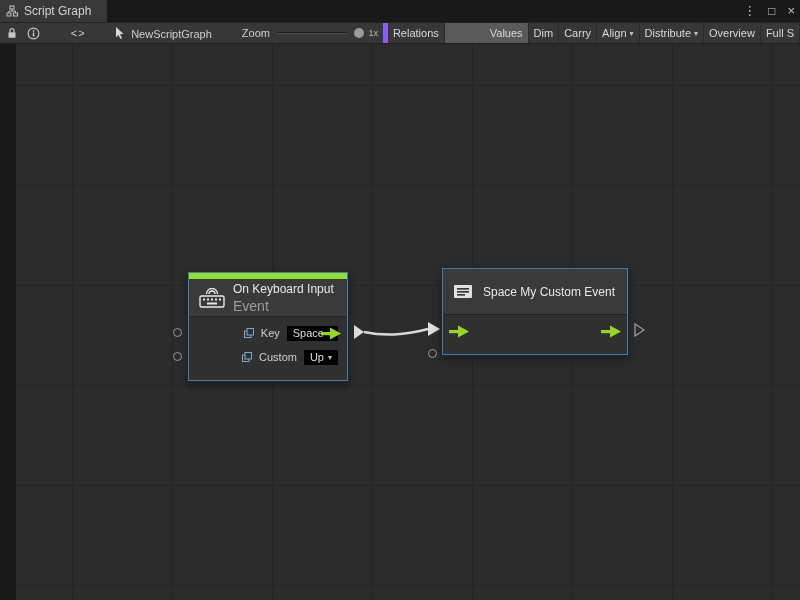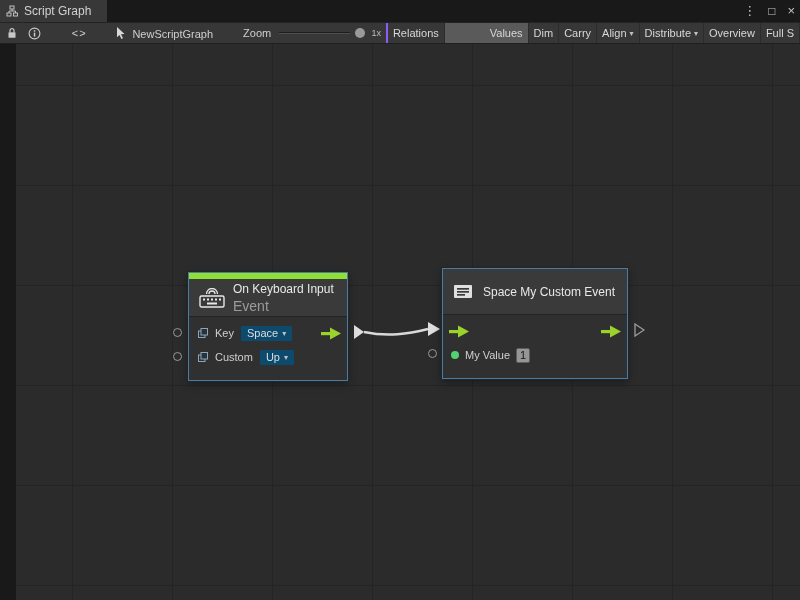--- a/index.html
+++ b/index.html
@@ -26,21 +26,21 @@
   .codebtn { width:28px; height:22px; display:flex; align-items:center; justify-content:center;
     font-size:11px; letter-spacing:1px; color:#cfcfcf; }
   .crumb { display:flex; align-items:flex-end; gap:6px; color:#cfcfcf; }
   .zoomlabel { color:#cfcfcf; }
   .slider { position:relative; width:94px; height:22px; display:inline-block; }
   .slider-track { position:absolute; left:2px; right:2px; top:10px; height:2px;
     background:#1d1d1d; border-bottom:1px solid #4e4e4e; }
   .slider-handle { position:absolute; left:78px; top:6px; width:10px; height:10px;
     border-radius:50%; background:#9a9a9a; }
   .zoomval { font-size:9px; color:#bdbdbd; margin-left:19px; }
-  .btngroup { display:flex; height:22px; margin-left:5px; border-left:2px solid #8b5cf6; }
+  .btngroup { display:flex; height:22px; margin-left:5px; border-left:5px solid #8b5cf6; }
   .tbtn { height:22px; line-height:21px; padding:0 5px; color:#d8d8d8;
     border-right:1px solid #2c2c2c; display:flex; align-items:center; gap:3px; }
   .tbtn.active { background:#5a5a5a;padding-left:45px; }
   .caret { font-size:8px; color:#c0c0c0; }
 
   
   .canvas { position:absolute; top:44px; left:16px; width:800px; height:556px;
     background:#2b2b2b;
     background-image:
       linear-gradient(to right, #242424 1px, transparent 1px),
@@ -55,23 +55,23 @@
   .node1 { left:172px; top:228px; width:160px; }
   .node2 { left:426px; top:224px; width:186px; }
   .accent { height:6px; background:#8ee036; }
   .nhead { background:#3a3a3a; border-bottom:1px solid #232323;
     display:flex; align-items:center; gap:8px; padding:0 10px; }
   .nhead1 { height:38px; }
   .nhead2 { height:46px; gap:10px; }
   .ntitle { font-size:12px; color:#e8e8e8; }
   .nsub { font-size:14px; color:#9b9b9b; margin-top:2px; }
   .nbody { position:relative; padding:5px 8px 10px 8px; }
-  .prow { display:flex; align-items:center; gap:6px; height:22px; margin-bottom:2px; }
+  .prow { display:flex; align-items:center; gap:6px; height:22px; margin-bottom:2px;justify-content:flex-end; }
   .plabel { font-size:11px; color:#cfcfcf; }
-  .dropdown { display:flex; align-items:center; gap:4px; background:#0c4a6e;
+  .dropdown { display:flex; align-items:center; gap:4px; background:#000000;
     border:1px solid #303030; border-radius:2px; padding:1px 6px;
     font-size:11px; color:#dedede; height:17px; }
   .valuebox { min-width:14px; height:15px; padding:0 3px; background:#969696;
     border:1px solid #5e5e5e; border-radius:2px; color:#161616; font-size:11px;
     display:flex; align-items:center; justify-content:center; }
   .dot { width:8px; height:8px; border-radius:50%; background:#52d273; }
   .flow-out1 { position:absolute; right:6px; top:54px; }
   .flow-in2  { position:absolute; left:6px;  top:56px; }
   .flow-out2 { position:absolute; right:6px; top:56px; }
 
@@ -226,25 +226,20 @@
         <svg width="20" height="17" viewBox="0 0 20 17">
           <rect x="1" y="2" width="18" height="13" rx="1" fill="#e0e0e0"></rect>
           <rect x="4" y="5" width="12" height="1.7" fill="#3a3a3a"></rect>
           <rect x="4" y="8" width="12" height="1.7" fill="#3a3a3a"></rect>
           <rect x="4" y="11" width="8" height="1.7" fill="#3a3a3a"></rect>
         </svg>
         <div class="ntitle">Space My Custom Event</div>
       </div>
       <div class="nbody">
         <div class="prow"></div>
-        <div class="prow">
-          <span class="dot"></span>
-          <span class="plabel">My Value</span>
-          <span class="valuebox">1</span>
-        </div>
       </div>
       <svg class="flow-in2" width="20" height="13" viewBox="0 0 20 13">
         <rect x="0" y="5" width="10" height="3.2" fill="#9bd32b"></rect>
         <polygon points="9,0.5 20,6.6 9,12.5" fill="#9bd32b"></polygon>
       </svg>
       <svg class="flow-out2" width="20" height="13" viewBox="0 0 20 13">
         <rect x="0" y="5" width="10" height="3.2" fill="#9bd32b"></rect>
         <polygon points="9,0.5 20,6.6 9,12.5" fill="#9bd32b"></polygon>
       </svg>
     </div>

